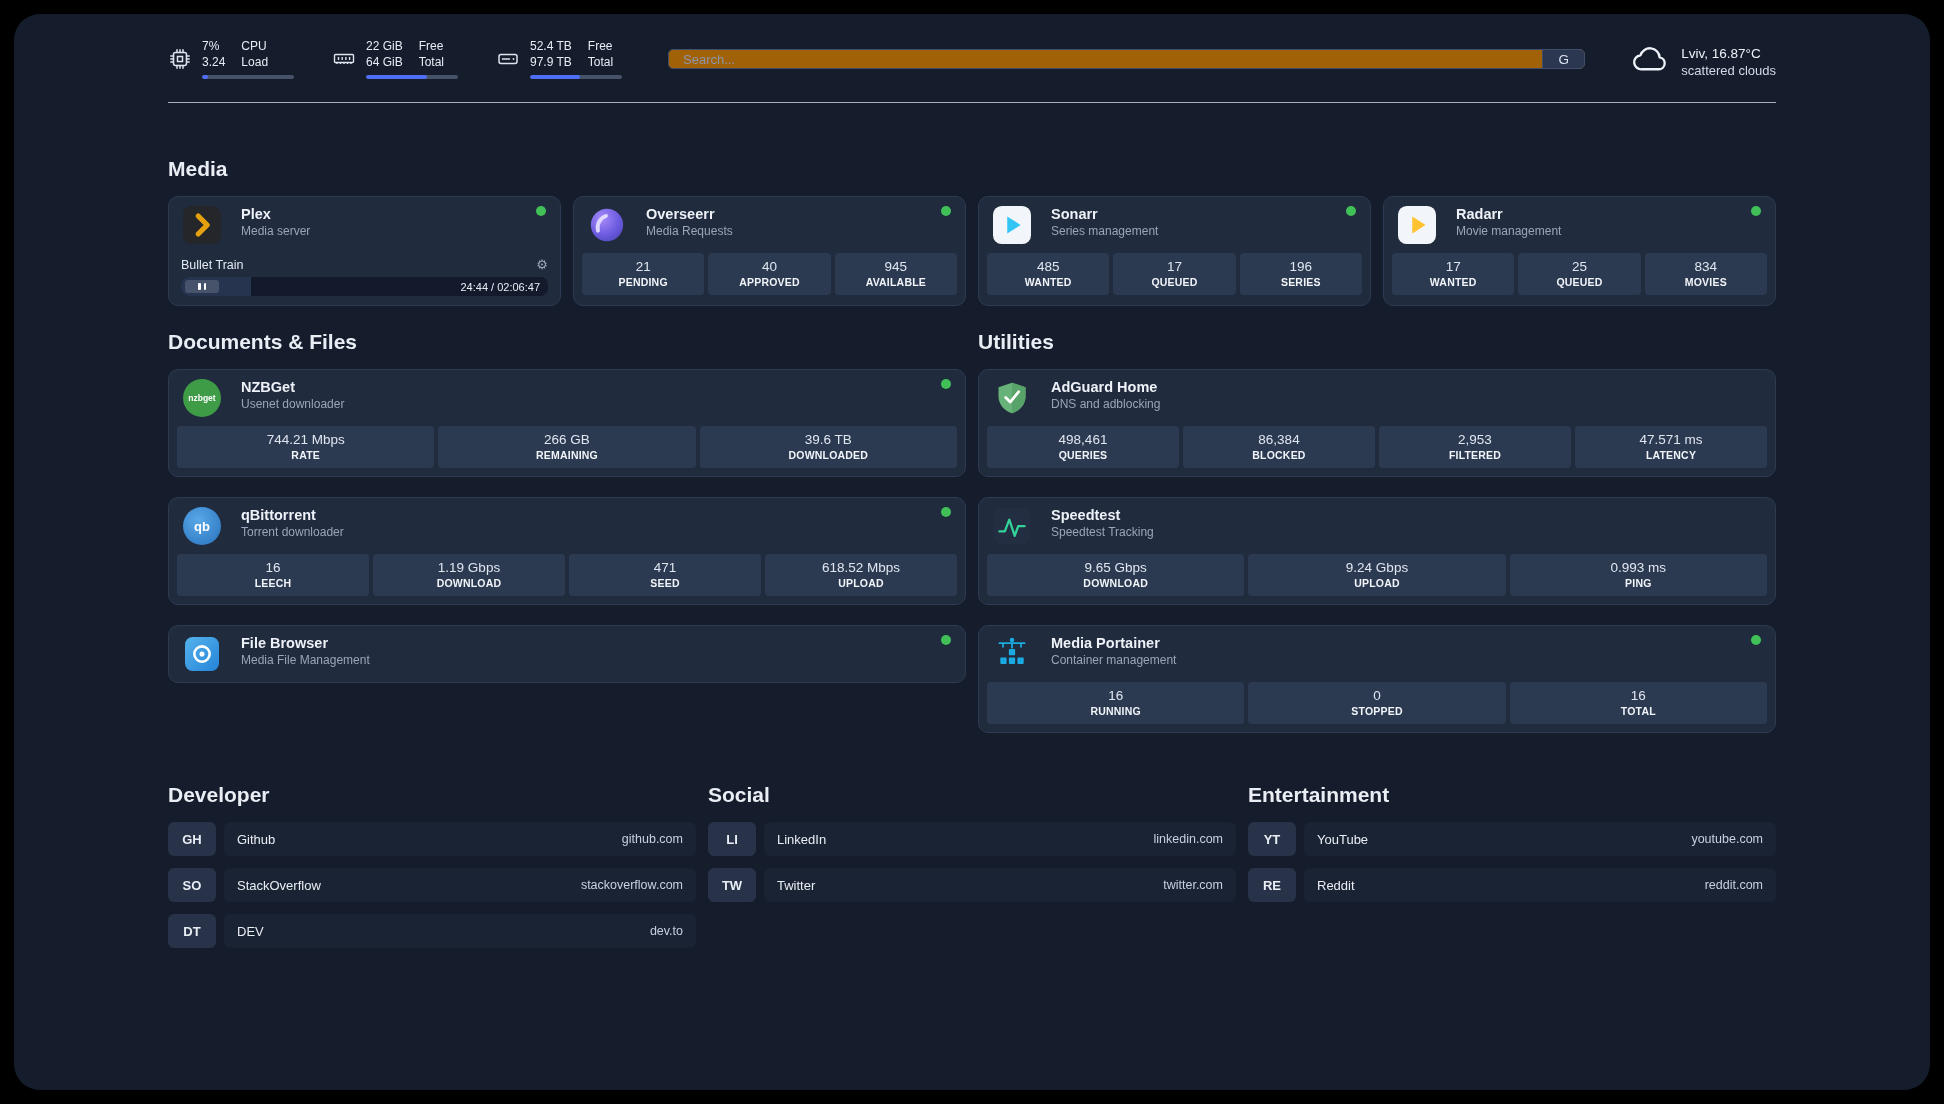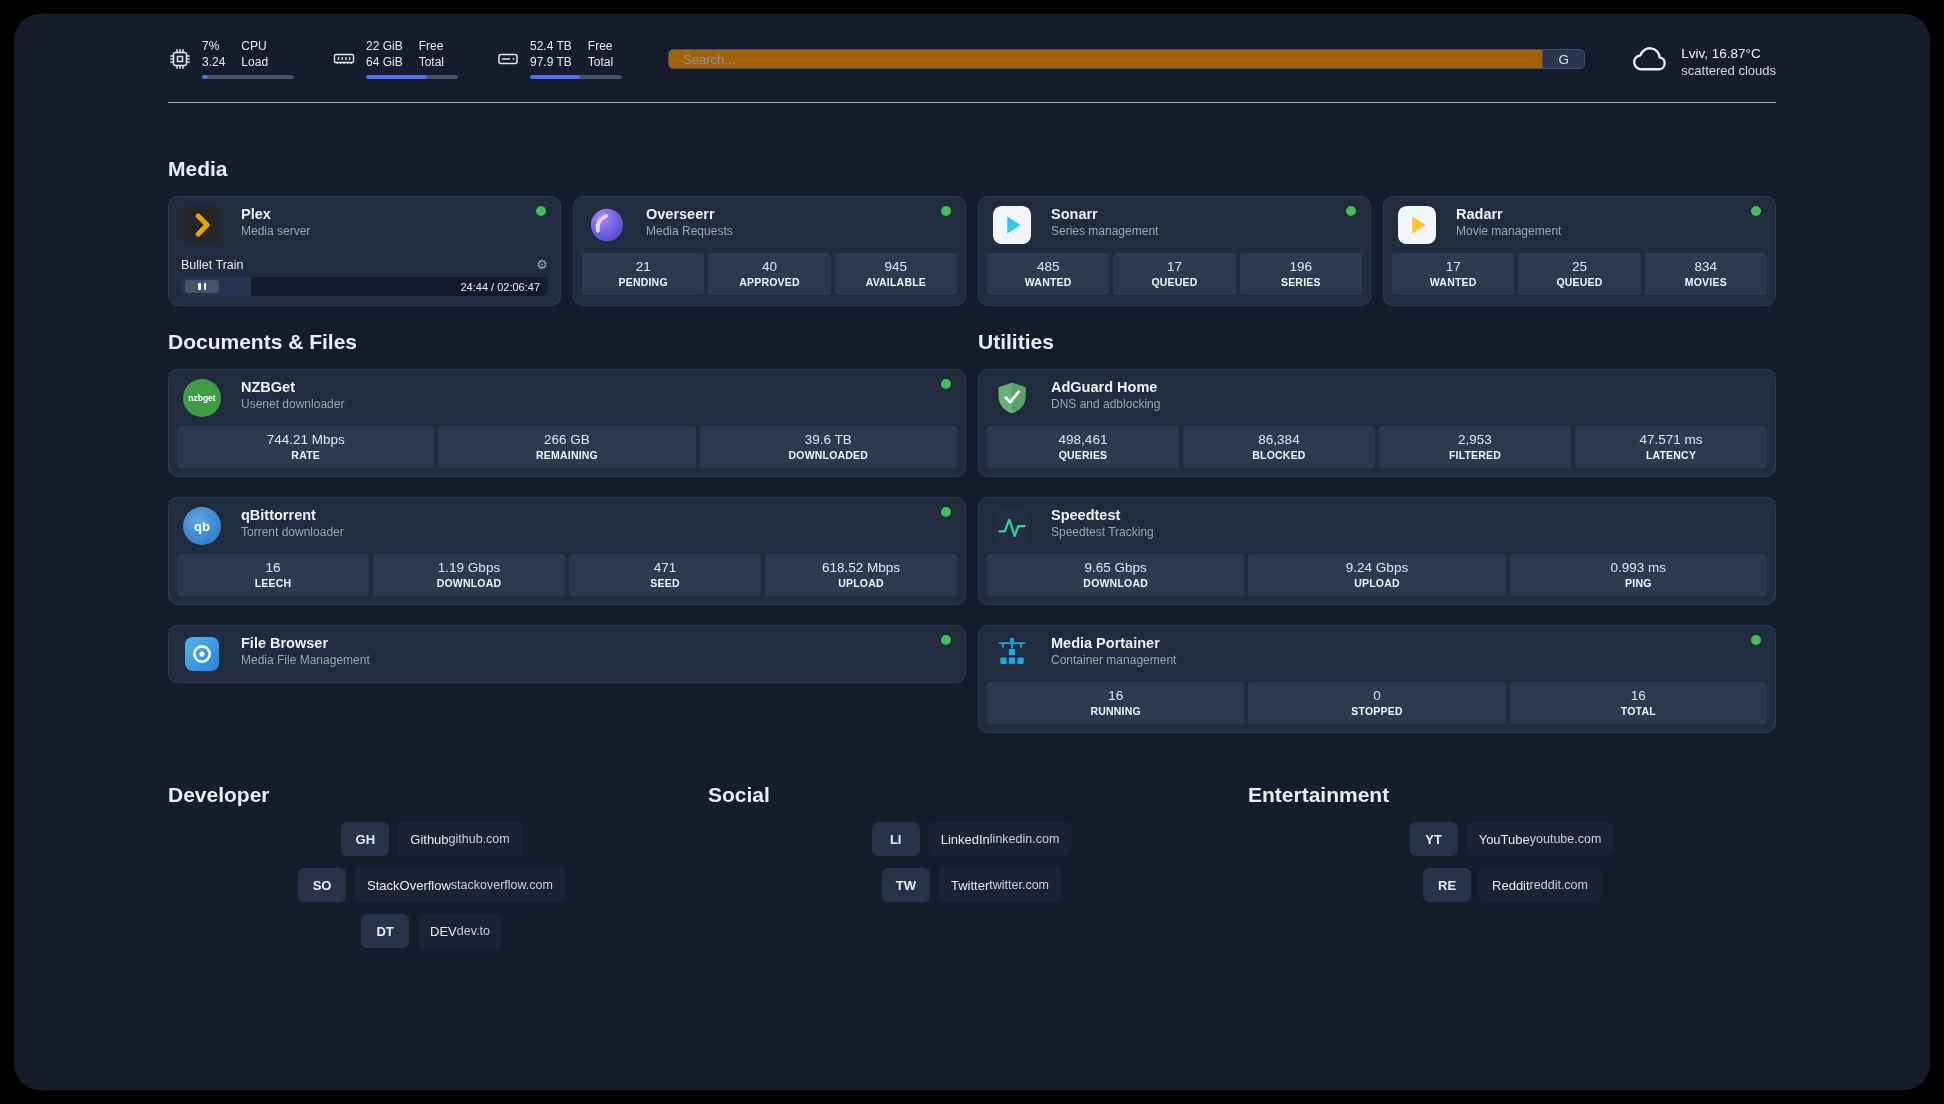--- a/index.html
+++ b/index.html
@@ -72,21 +72,21 @@
   .player-fill { position:absolute; left:0; top:0; bottom:0; background:#263450; }
   .pause-btn { position:relative; z-index:1; width:34px; height:13px; margin-left:4px;
                background:#47536b; border-radius:3px; display:flex; align-items:center;
                justify-content:center; gap:3px; cursor:pointer; }
   .pause-btn i { width:2.5px; height:7px; background:#fff; border-radius:1px; }
   .player-time { position:relative; z-index:1; margin-left:auto; padding-right:8px;
                  font-size:11px; color:#e8edf6; }
 
   
   .bottom-grid { display:grid; grid-template-columns:repeat(3,1fr); column-gap:12px; margin-top:50px; }
-  .bm-list { display:flex; flex-direction:column; gap:12px; margin-top:15px;align-items:center; }
+  .bm-list { display:flex; flex-direction:column; gap:12px; margin-top:15px; }
   .bm-row { display:flex; align-items:stretch; gap:8px; height:34px; cursor:pointer; }
   .bm-abbr { width:48px; flex:none; background:#283349; border-radius:6px; display:flex;
              align-items:center; justify-content:center; font-size:13px; font-weight:600; color:#e9edf4; }
   .bm-body { flex:1; background:#1a2334; border-radius:6px; display:flex; align-items:center;
              justify-content:space-between; padding:0 13px; }
   .bm-name { font-size:13px; color:#e9edf4; }
   .bm-url { font-size:12.5px; color:#c8d0df; }
 </style>
 </head>
 <body>

